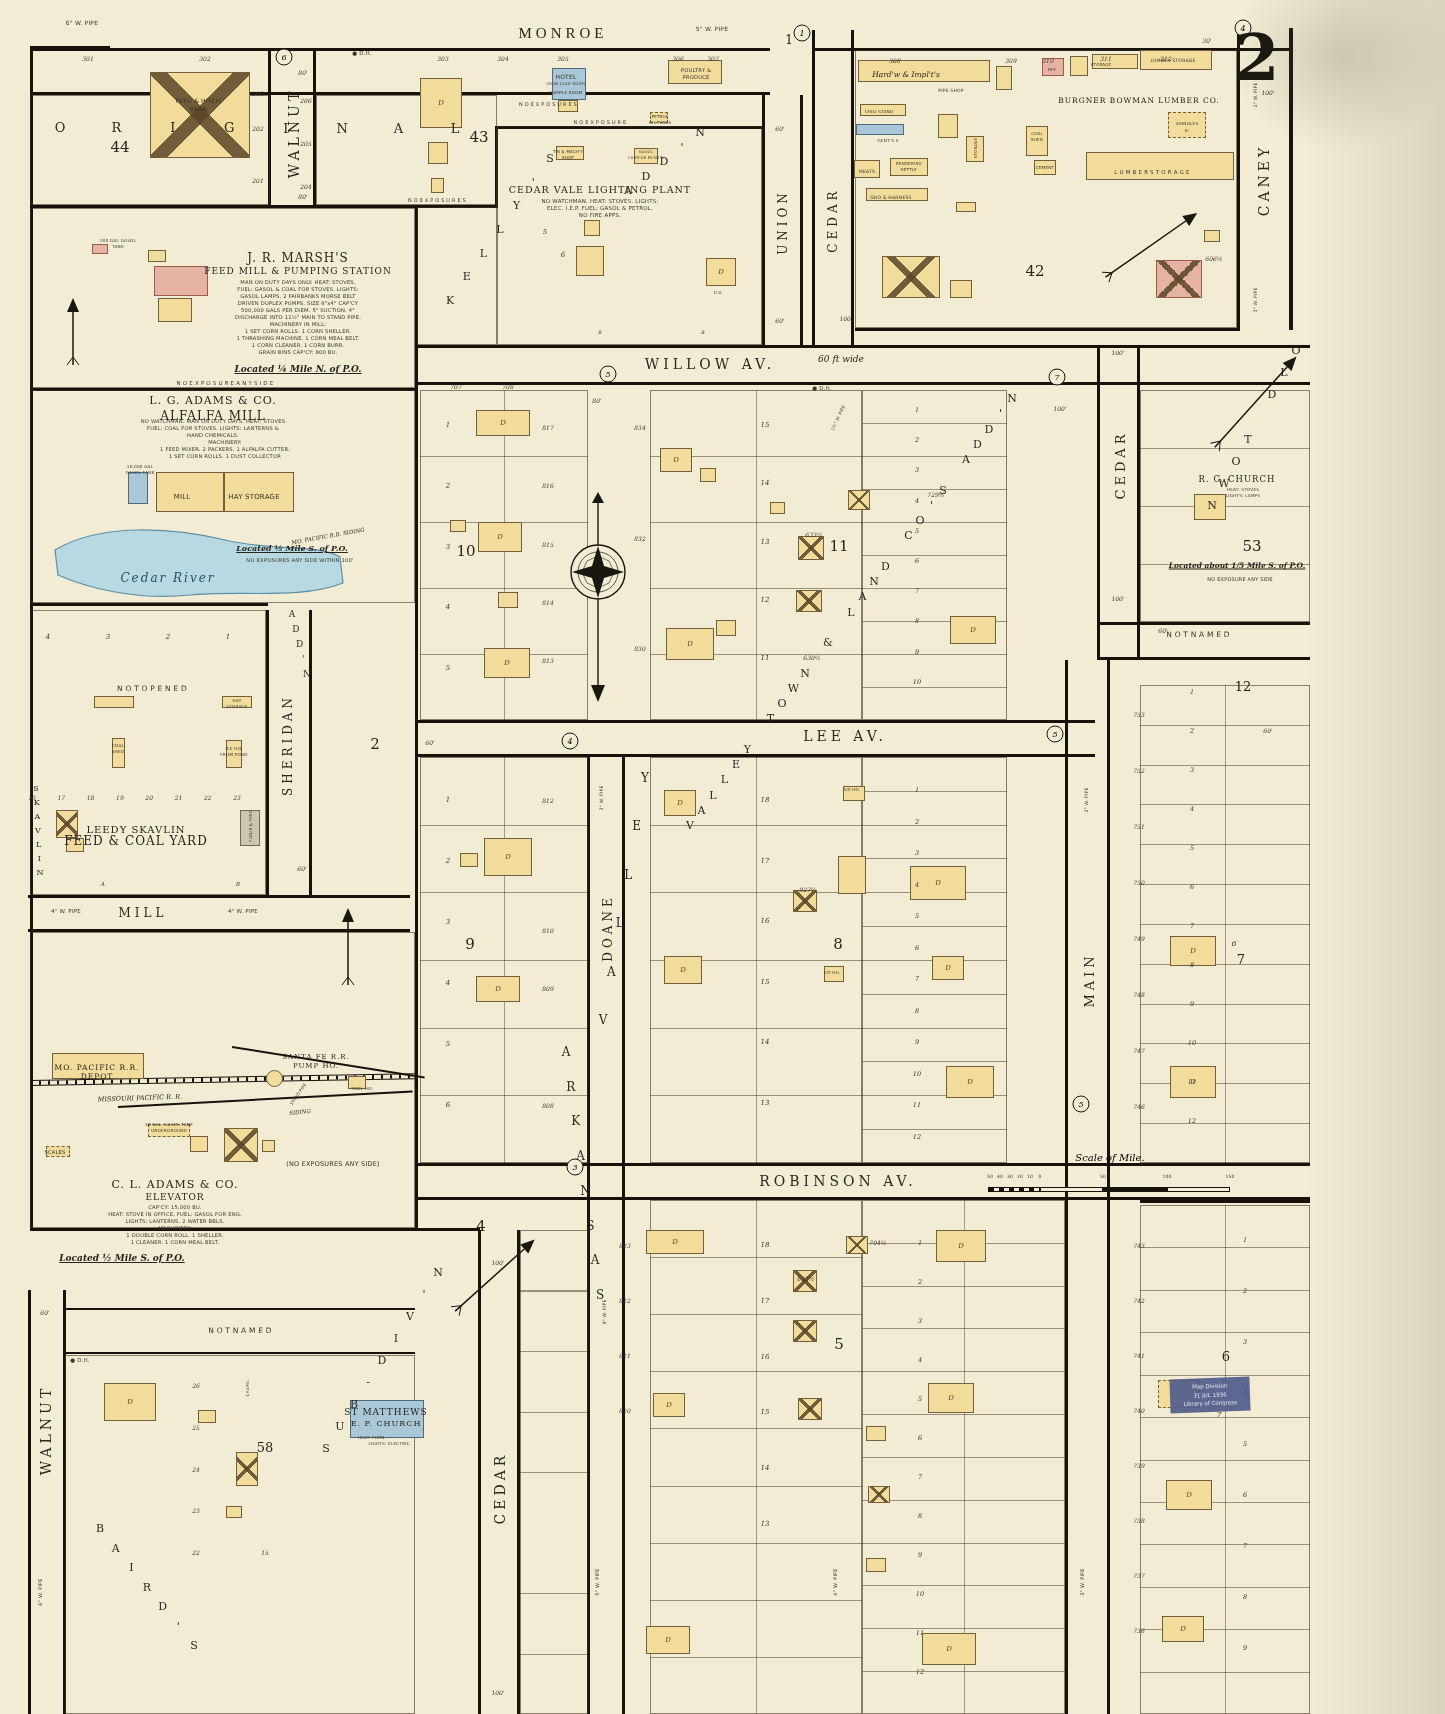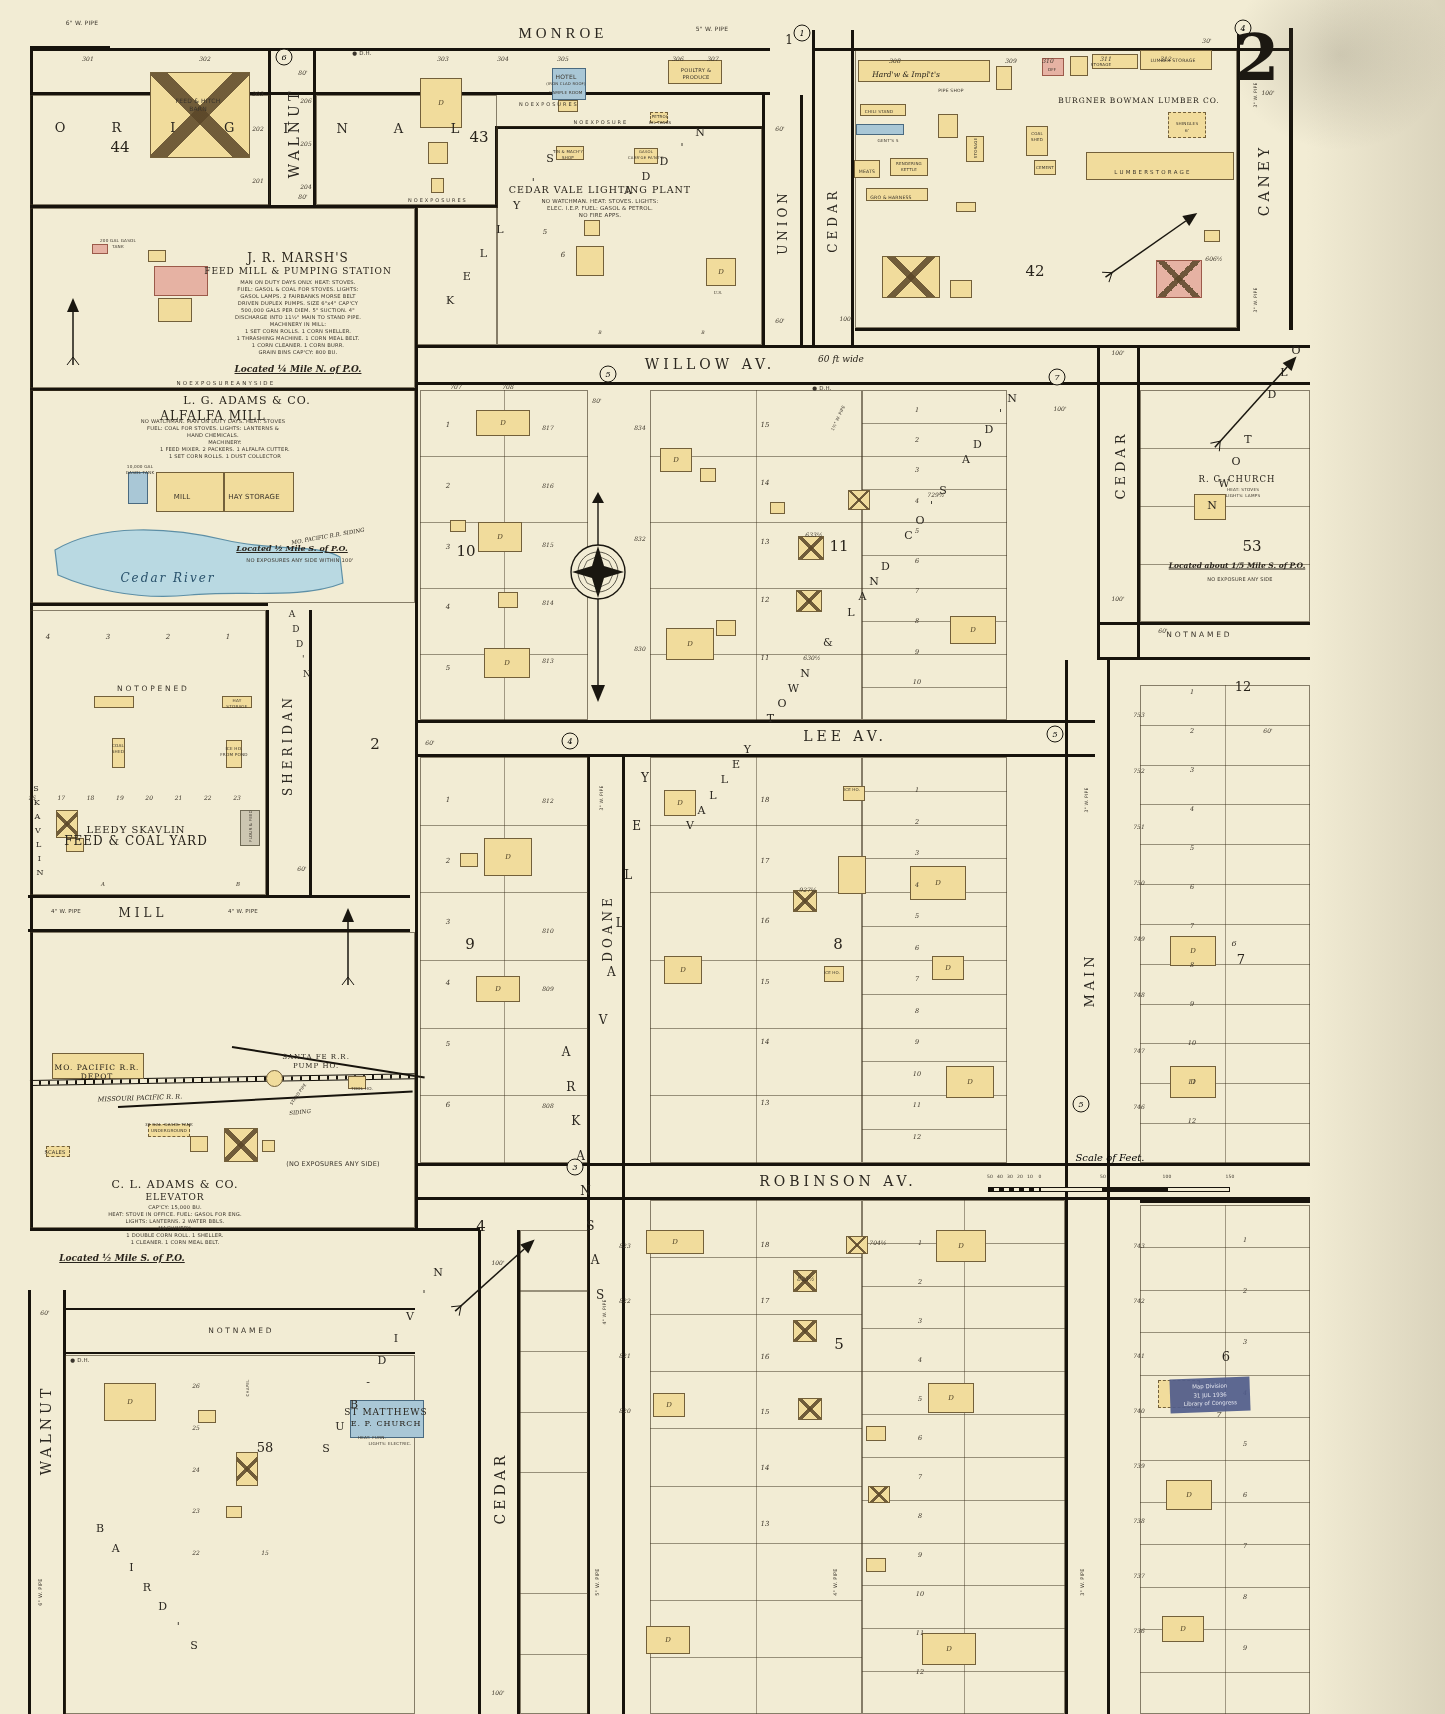--- a/index.html
+++ b/index.html
@@ -73,21 +73,21 @@
     <circle cx="42" cy="82" r="20" fill="none" stroke="#1a1710" stroke-width="0.7"></circle>
     <path d="M42,56 L48,76 L68,82 L48,88 L42,108 L36,88 L16,82 L36,76 Z" fill="#1a1710"></path>
     <path d="M42,66 L53,71 L58,82 L53,93 L42,98 L31,93 L26,82 L31,71 Z" fill="none" stroke="#1a1710" stroke-width="0.6"></path>
     <path d="M42,212 L35,195 H49 Z" fill="#1a1710"></path>
   </svg>
 
 
   <div id="sheet-number">2</div>
 
   <div id="scale-group">
-    <div id="scale-label">Scale of Feet.</div>
+    <div id="scale-label">Scale of Mile.</div>
     <div id="scale-bar">
       <div class="seg" style="left:0;width:52px;background:repeating-linear-gradient(90deg,#17130c 0 5px,#f2ecd4 5px 10px);border:1px solid #17130c;"></div>
       <div class="seg" style="left:52px;width:63px;background:#f2ecd4;border:1px solid #17130c;"></div>
       <div class="seg" style="left:115px;width:64px;background:#17130c;"></div>
       <div class="seg" style="left:179px;width:63px;background:#f2ecd4;border:1px solid #17130c;"></div>
     </div>
   </div>
 
   <div id="stamp">
     <div>Map Division</div>
@@ -312,21 +312,21 @@
     <div class="lbl fine" style="left: 298px; top: 317px; font-size: 5.2px; transform: translate(-50%, -50%);">DISCHARGE INTO 11½" MAIN TO STAND PIPE.</div>
     <div class="lbl fine" style="left: 298px; top: 324px; font-size: 5.2px; transform: translate(-50%, -50%);">MACHINERY IN MILL:</div>
     <div class="lbl fine" style="left: 298px; top: 331px; font-size: 5.2px; transform: translate(-50%, -50%);">1 SET CORN ROLLS. 1 CORN SHELLER.</div>
     <div class="lbl fine" style="left: 298px; top: 338px; font-size: 5.2px; transform: translate(-50%, -50%);">1 THRASHING MACHINE. 1 CORN MEAL BELT.</div>
     <div class="lbl fine" style="left: 298px; top: 345px; font-size: 5.2px; transform: translate(-50%, -50%);">1 CORN CLEANER. 1 CORN BURR.</div>
     <div class="lbl fine" style="left: 298px; top: 352px; font-size: 5.2px; transform: translate(-50%, -50%);">GRAIN BINS CAP'CY: 800 BU.</div>
     <div class="lbl located" style="left: 298px; top: 369px; font-size: 9px; transform: translate(-50%, -50%);">Located ¼ Mile N. of P.O.</div>
     <div class="lbl fine" style="left: 118px; top: 240px; font-size: 4.2px; transform: translate(-50%, -50%);">200 GAL GASOL</div>
     <div class="lbl fine" style="left: 118px; top: 246px; font-size: 4.2px; transform: translate(-50%, -50%);">TANK</div>
     <div class="lbl fine" style="left: 225px; top: 383px; font-size: 5.5px; transform: translate(-50%, -50%);">N O   E X P O S U R E   A N Y   S I D E</div>
-    <div class="lbl biz" style="left: 213px; top: 400px; font-size: 11px; transform: translate(-50%, -50%); margin-left: 34px;">L. G. ADAMS &amp; CO.</div>
+    <div class="lbl biz" style="left: 213px; top: 400px; font-size: 11px; transform: translate(-50%, -50%);">L. G. ADAMS &amp; CO.</div>
     <div class="lbl biz" style="left: 213px; top: 416px; font-size: 12px; transform: translate(-50%, -50%);">ALFALFA MILL</div>
     <div class="lbl fine" style="left: 213px; top: 421px; font-size: 5.2px; transform: translate(-50%, -50%);">NO WATCHMAN. MAN ON DUTY DAYS. HEAT: STOVES</div>
     <div class="lbl fine" style="left: 213px; top: 428px; font-size: 5.2px; transform: translate(-50%, -50%);">FUEL: COAL FOR STOVES. LIGHTS: LANTERNS &amp;</div>
     <div class="lbl fine" style="left: 213px; top: 435px; font-size: 5.2px; transform: translate(-50%, -50%);">HAND CHEMICALS.</div>
     <div class="lbl fine" style="left: 225px; top: 442px; font-size: 5.2px; transform: translate(-50%, -50%);">MACHINERY:</div>
     <div class="lbl fine" style="left: 225px; top: 449px; font-size: 5.2px; transform: translate(-50%, -50%);">1 FEED MIXER. 2 PACKERS. 1 ALFALFA CUTTER.</div>
     <div class="lbl fine" style="left: 225px; top: 456px; font-size: 5.2px; transform: translate(-50%, -50%);">1 SET CORN ROLLS. 1 DUST COLLECTOR</div>
     <div class="lbl fine" style="left: 140px; top: 466px; font-size: 4.2px; transform: translate(-50%, -50%);">10,000 GAL</div>
     <div class="lbl fine" style="left: 140px; top: 472px; font-size: 4.2px; transform: translate(-50%, -50%);">GASOL TANK</div>
     <div class="lbl fine" style="left: 182px; top: 497px; font-size: 7px; transform: translate(-50%, -50%);">MILL</div>

